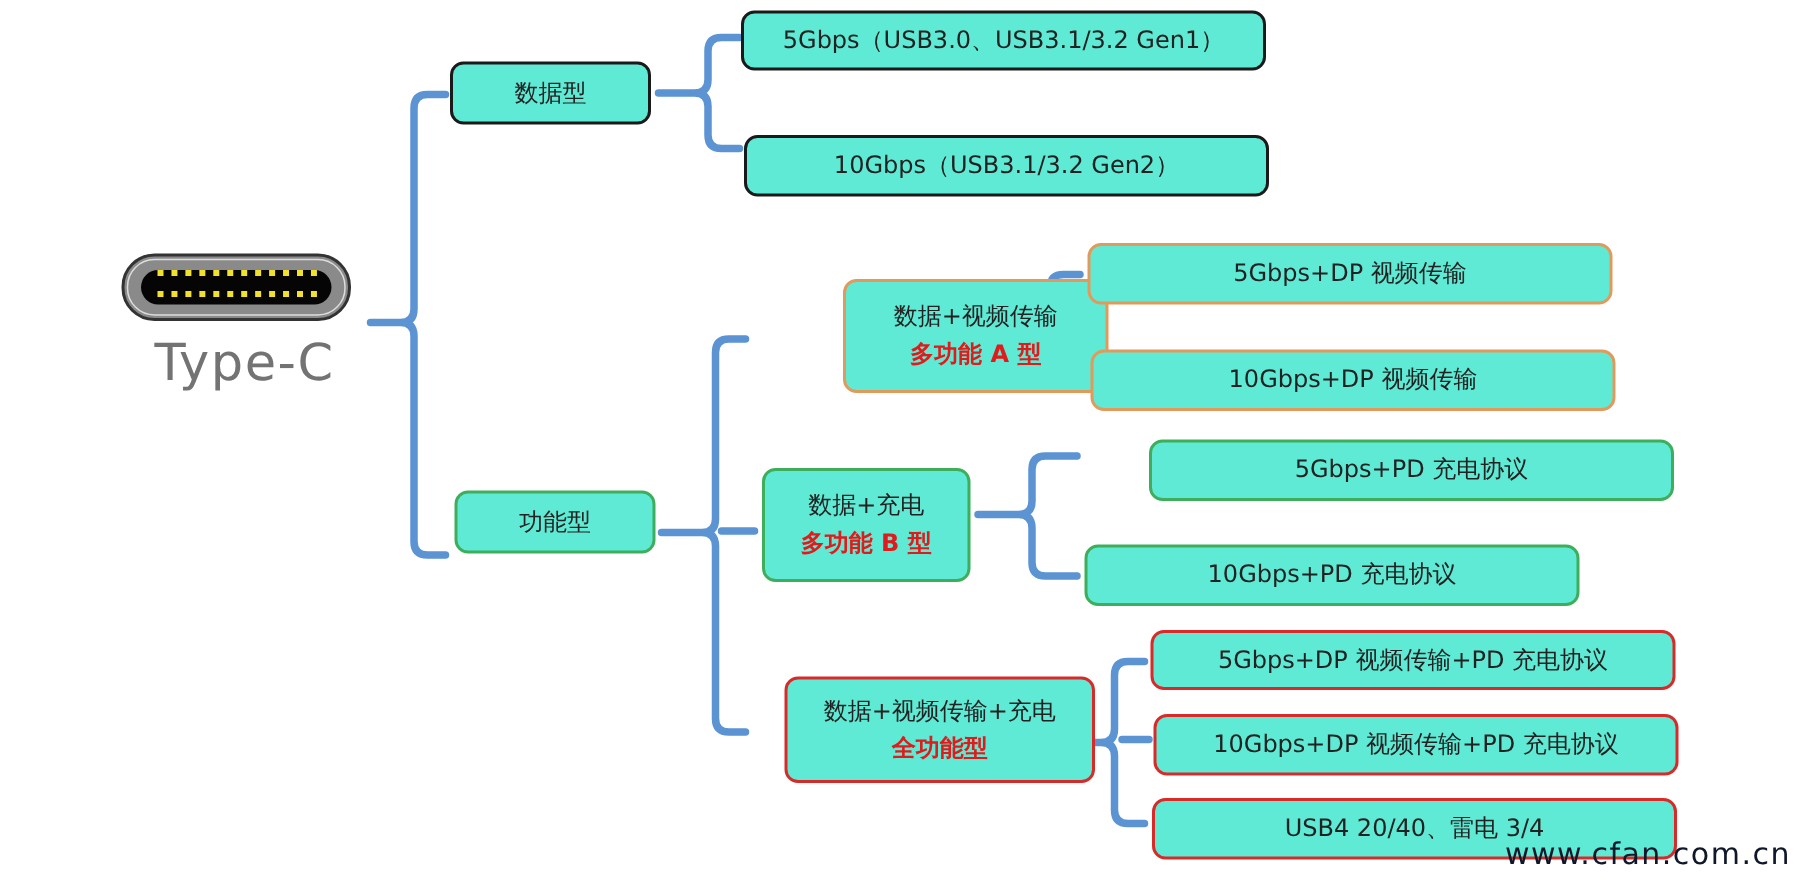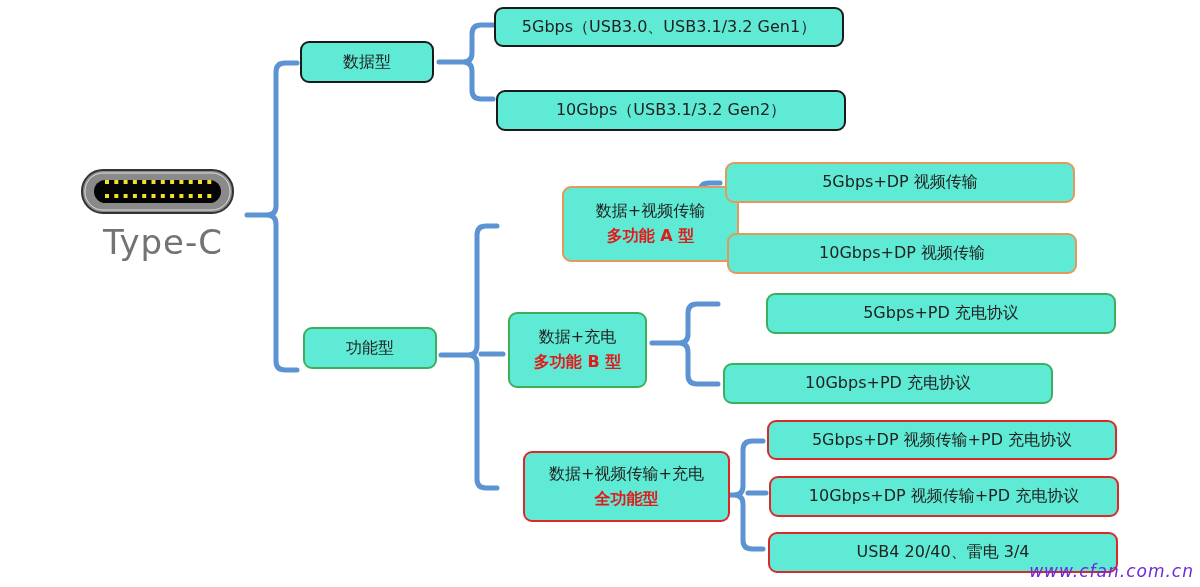--- a/index.html
+++ b/index.html
@@ -6,21 +6,21 @@
   body{width:1200px;height:587px;position:relative;overflow:hidden;font-family:"DejaVu Sans","Liberation Sans",sans-serif;}
   #lines{position:absolute;left:0;top:0;}
   .box{position:absolute;box-sizing:border-box;border:2px solid #222;border-radius:9px;background:#5eead4;display:flex;flex-direction:column;align-items:center;justify-content:center;font-size:16px;color:#222;text-align:center;line-height:1.55;}
   .black{border-color:#1a1a1a;}
   .orange{border-color:#e29a5c;}
   .green{border-color:#3fae5c;}
   .red{border-color:#d92a2a;}
   .sub{color:#e11b1b;font-weight:bold;}
   .title{position:absolute;left:78px;top:222px;width:170px;text-align:center;font-size:34px;color:#737373;letter-spacing:1px;}
   .connector{position:absolute;left:80px;top:168px;width:155px;height:47px;}
-  .watermark{position:absolute;right:6px;bottom:6px;font-size:17px;font-style:italic;color:#6d28d9;letter-spacing:1px;}
+  .watermark{position:absolute;right:6px;bottom:6px;font-size:20px;color:#0f172a;letter-spacing:1px;}
 </style>
 </head>
 <body>
 
 <svg id="lines" width="1200" height="587" viewBox="0 0 1200 587">
   <g fill="none" stroke-width="5" stroke-linecap="round" stroke-linejoin="round" id="brace-group" stroke="#5b93d3">
       <path d="M247,215 L267,215 Q276,215 276,206 L276,72 Q276,63 285,63 L297,63 M267,215 Q276,215 276,224 L276,361 Q276,370 285,370 L297,370"></path>
       <path d="M439,62 L463,62 Q472,62 472,53 L472,34 Q472,25 481,25 L493,25 M463,62 Q472,62 472,71 L472,90 Q472,99 481,99 L493,99"></path>
       <path d="M441,355 L468,355 Q477,355 477,346 L477,235 Q477,226 486,226 L497,226 M468,355 Q477,355 477,364 L477,479 Q477,488 486,488 L497,488 M481,354 L503,354"></path>
       <path d="M667,220 L691,220 Q700,220 700,211 L700,192 Q700,183 709,183 L720,183 M691,220 Q700,220 700,229 L700,246 Q700,255 709,255 L720,255"></path>

